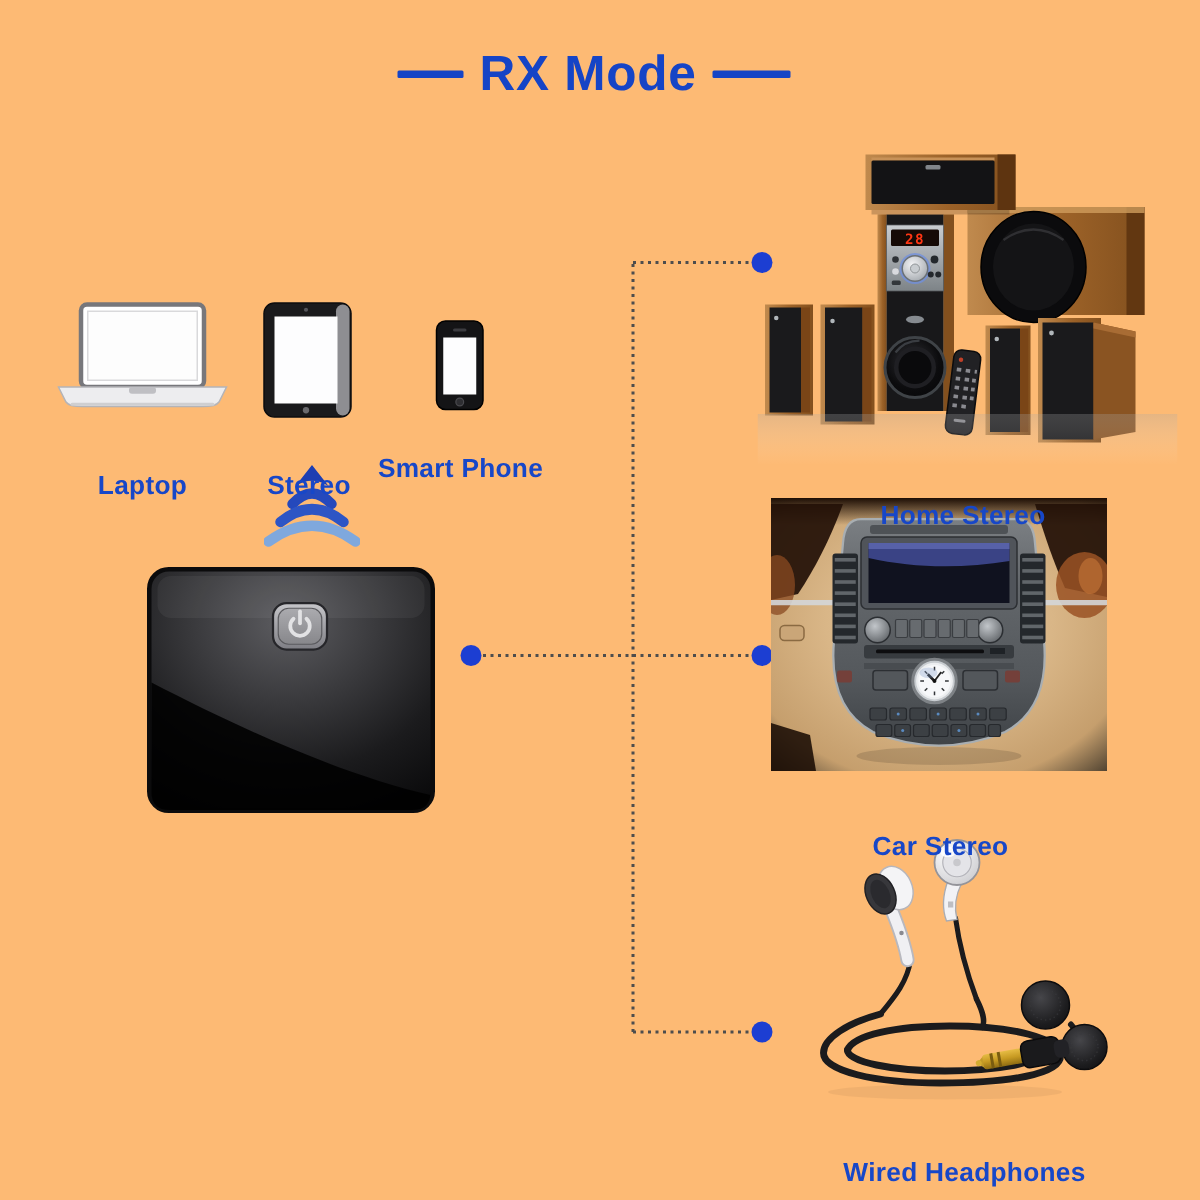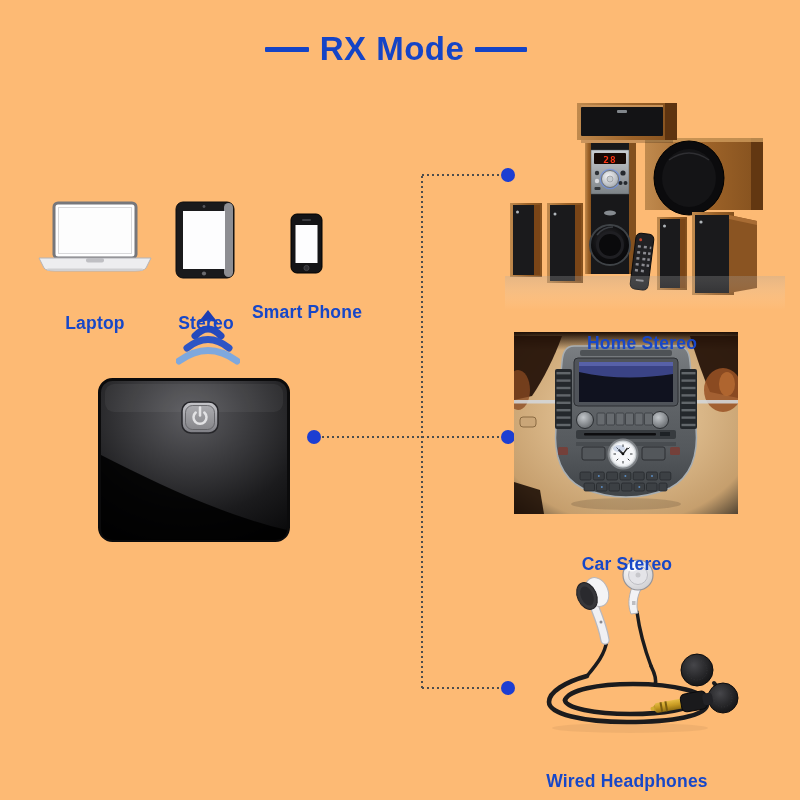--- a/index.html
+++ b/index.html
@@ -422,15 +422,15 @@
       <ellipse cx="97" cy="12" rx="5" ry="3.5" fill="#ffffff" opacity="0.85"></ellipse>
       <rect x="97" y="45" width="3.5" height="4" fill="#8a8a90" opacity="0.5"></rect>
     </g>
   </svg>
 
   <div class="dev-label" style="left:35px;top:279px;width:120px">Laptop</div>
   <div class="dev-label" style="left:146px;top:279px;width:120px">Stereo</div>
   <div class="dev-label" style="left:247px;top:268px;width:120px">Smart Phone</div>
   <div class="dev-label" style="left:547px;top:520px;width:160px">Car Stereo</div>
   <div class="dev-label" style="left:562px;top:299px;width:160px">Home Stereo</div>
-  <div class="dev-label" style="left:537px;top:737px;width:180px">Wired Headphones</div>
+  <div class="dev-label" style="left:553px;top:737px;width:180px">Wired Headphones</div>
 
 </div>
 
 </body></html>

